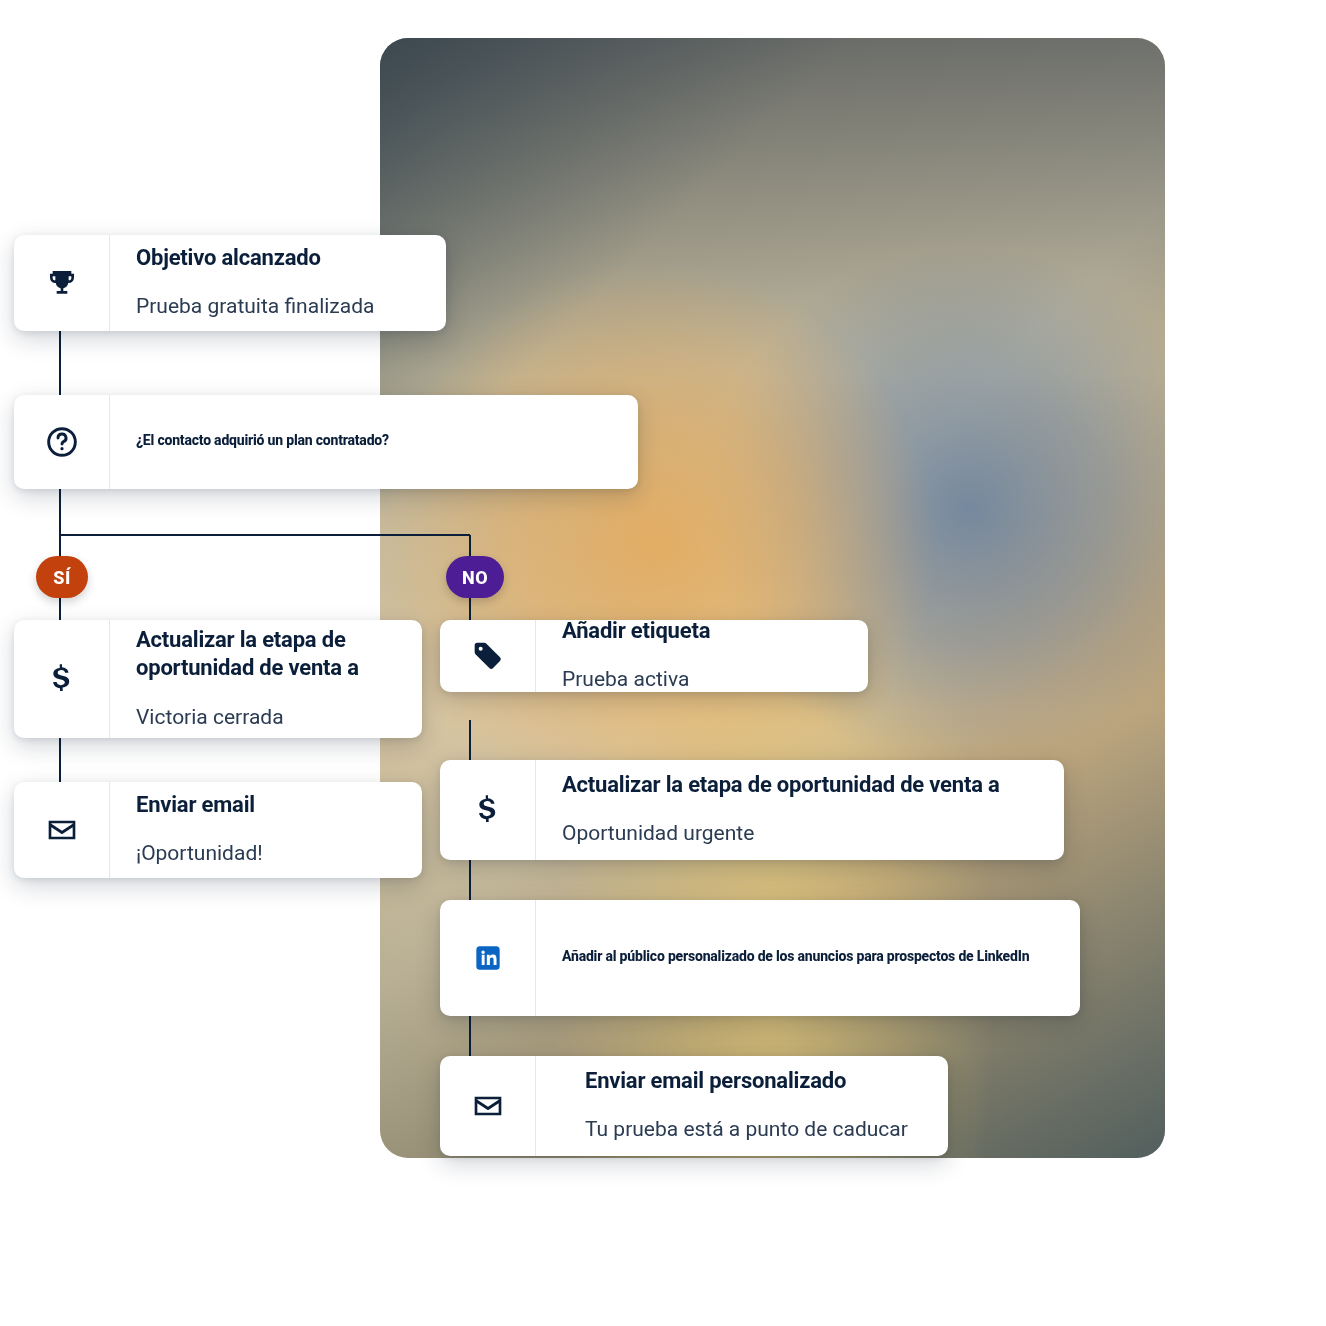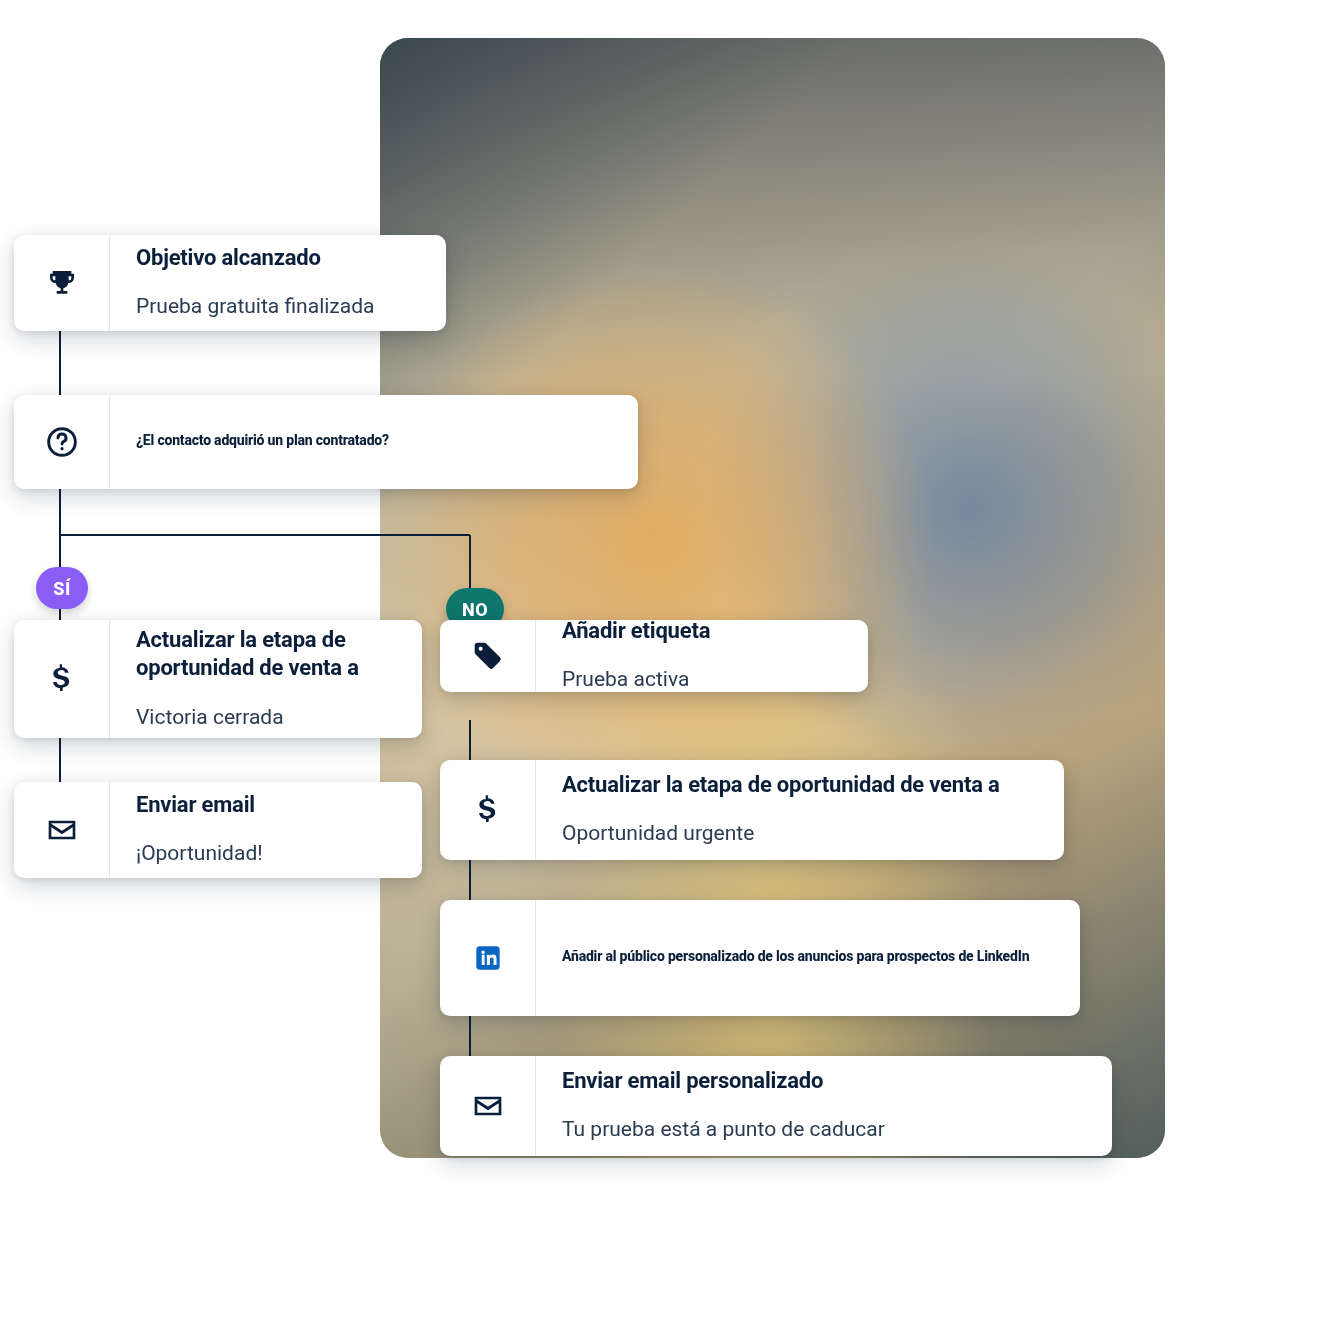--- a/index.html
+++ b/index.html
@@ -88,22 +88,22 @@
     border-radius: 21px;
     display: flex;
     align-items: center;
     justify-content: center;
     font-size: 18px;
     font-weight: 800;
     color: #fff;
     letter-spacing: 0.5px;
     box-shadow: 0 4px 10px rgba(0,0,0,0.18);
   }
-  .pill.yes { background: #8b5cf6; margin-top: 11px; }
-  .pill.no  { background: #0f766e; margin-top: 32px; }
+  .pill.yes { background: #c2410c; }
+  .pill.no  { background: #4c1d95; }
   .ic { width: 32px; height: 32px; }
   .ic-sm { width: 28px; height: 28px; }
 </style>
 </head>
 <body>
 
 <div class="bg-photo"></div>
 
 <svg class="canvas" width="1326" height="1326">
 
@@ -203,21 +203,21 @@
     <svg class="ic-sm" viewBox="0 0 24 24">
         <rect x="2" y="2" width="20" height="20" rx="3" fill="#0a66c2"></rect>
         <path fill="#fff" d="M6.6 9.3h2.5V18H6.6V9.3zM7.8 5.5a1.5 1.5 0 1 1 0 3 1.5 1.5 0 0 1 0-3zM11 9.3h2.4v1.2h.1c.3-.6 1.2-1.4 2.6-1.4 2.7 0 3.2 1.7 3.2 4V18h-2.5v-4.2c0-1 0-2.3-1.5-2.3s-1.7 1.1-1.7 2.2V18H11V9.3z"></path>
       </svg>
   </div>
   <div class="body">
     <div class="title">Añadir al público personalizado de los anuncios para prospectos de LinkedIn</div>
   </div>
 </div>
 
-<div class="card" style="left:440px; top:1056px; width:672px; height:100px;">
+<div class="card" style="left:440px; top:1056px; width:508px; height:100px;gap:23px;">
   <div class="icon-cell">
     <svg class="ic" viewBox="0 0 24 24" fill="#0b1f3a">
         <path d="M2 5h20v14H2V5zm2 2v.3l8 5.2 8-5.2V7H4zm16 2.9-8 5.2-8-5.2V17h16V9.9z"></path>
       </svg>
   </div>
   <div class="body">
     <div class="title">Enviar email personalizado</div>
     <div class="sub">Tu prueba está a punto de caducar</div>
   </div>
 </div>

